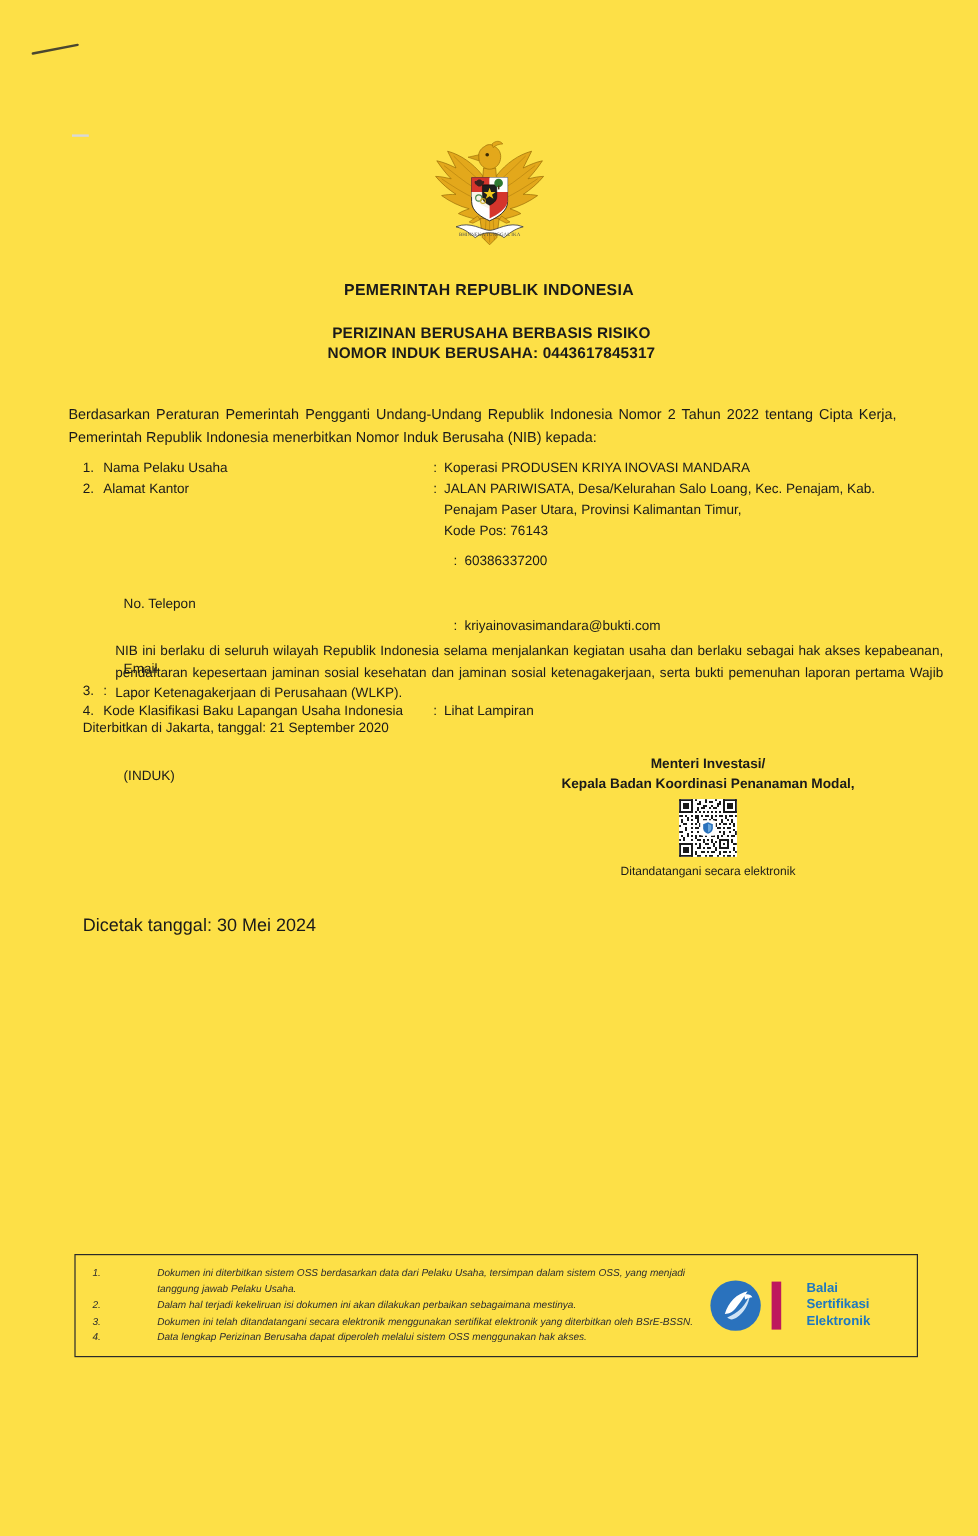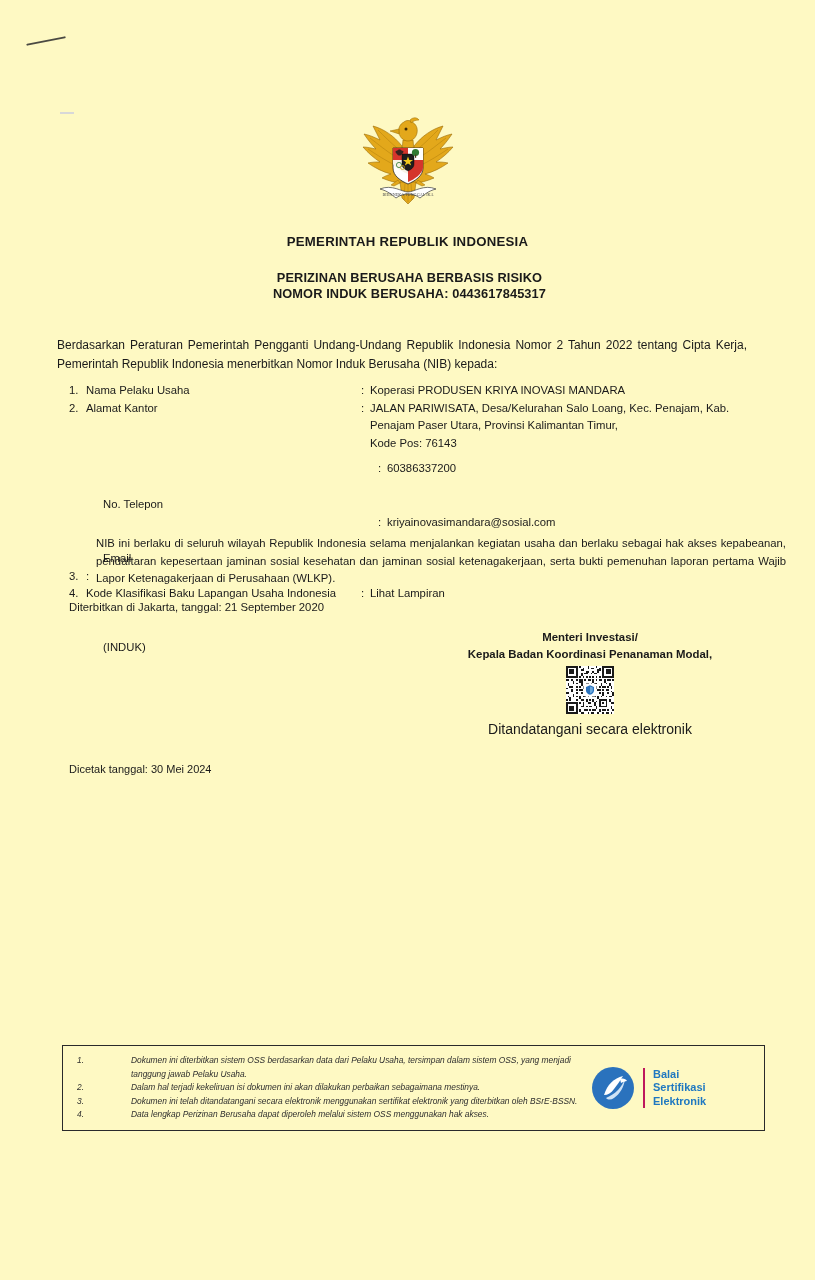--- a/index.html
+++ b/index.html
@@ -12,21 +12,21 @@
     height: 1280px;
     position: relative;
     font-family: "Liberation Sans", sans-serif;
     color: #1a1a1a;
     overflow: hidden;
   }
 
   .page {
     position: absolute;
     inset: 0;
-    background: #fef9c3;
+    background: #fde047;
   }
 
   
   .scan-mark {
     position: absolute;
     left: 26px;
     top: 40px;
     width: 40px;
     height: 2px;
     background: #2b2b2b;
@@ -164,29 +164,29 @@
     height: 13px;
     transform: translate(-50%, -50%);
     background: #fff;
     border-radius: 2px;
     display: flex;
     align-items: center;
     justify-content: center;
   }
   .sign-note {
     margin-top: 7px;
-    font-size: 14px;
+    font-size: 10px;
   }
 
   
   .printed {
     position: absolute;
     left: 69px;
     top: 763px;
-    font-size: 11px;
+    font-size: 15px;
   }
 
   
   .footer-box {
     position: absolute;
     left: 62px;
     top: 1045px;
     width: 703px;
     height: 86px;
     border: 1.4px solid #2a2a2a;
@@ -213,22 +213,22 @@
 
   .bsre {
     flex: 0 0 162px;
     display: flex;
     align-items: center;
     gap: 7px;
     padding-right: 12px;
   }
   .bsre-mark { width: 46px; height: 46px; flex: 0 0 46px; }
   .bsre-text {
-    border-left: 2px solid #be185d;
-    padding-left: 8px;
+    border-left: 8px solid #be185d;
+    padding-left: 21px;
     color: #1f78c1;
     font-weight: bold;
     font-size: 11px;
     line-height: 1.22;
   }
 </style>
 </head>
 <body>
 
 <div class="page">
@@ -349,21 +349,21 @@
       <div class="fnum"></div>
       <div class="flabel indent-label">No. Telepon</div>
       <div class="fsep">:</div>
       <div class="fval">60386337200</div>
     </div>
 
     <div class="frow">
       <div class="fnum"></div>
       <div class="flabel indent-label">Email</div>
       <div class="fsep">:</div>
-      <div class="fval">kriyainovasimandara@sosial.com</div>
+      <div class="fval">kriyainovasimandara@bukti.com</div>
     </div>
 
     <div class="frow">
       <div class="fnum">3.</div>
       <div class="fsep">:</div>
     </div>
 
     <div class="frow">
       <div class="fnum">4.</div>
       <div class="flabel">Kode Klasifikasi Baku Lapangan Usaha Indonesia</div>

